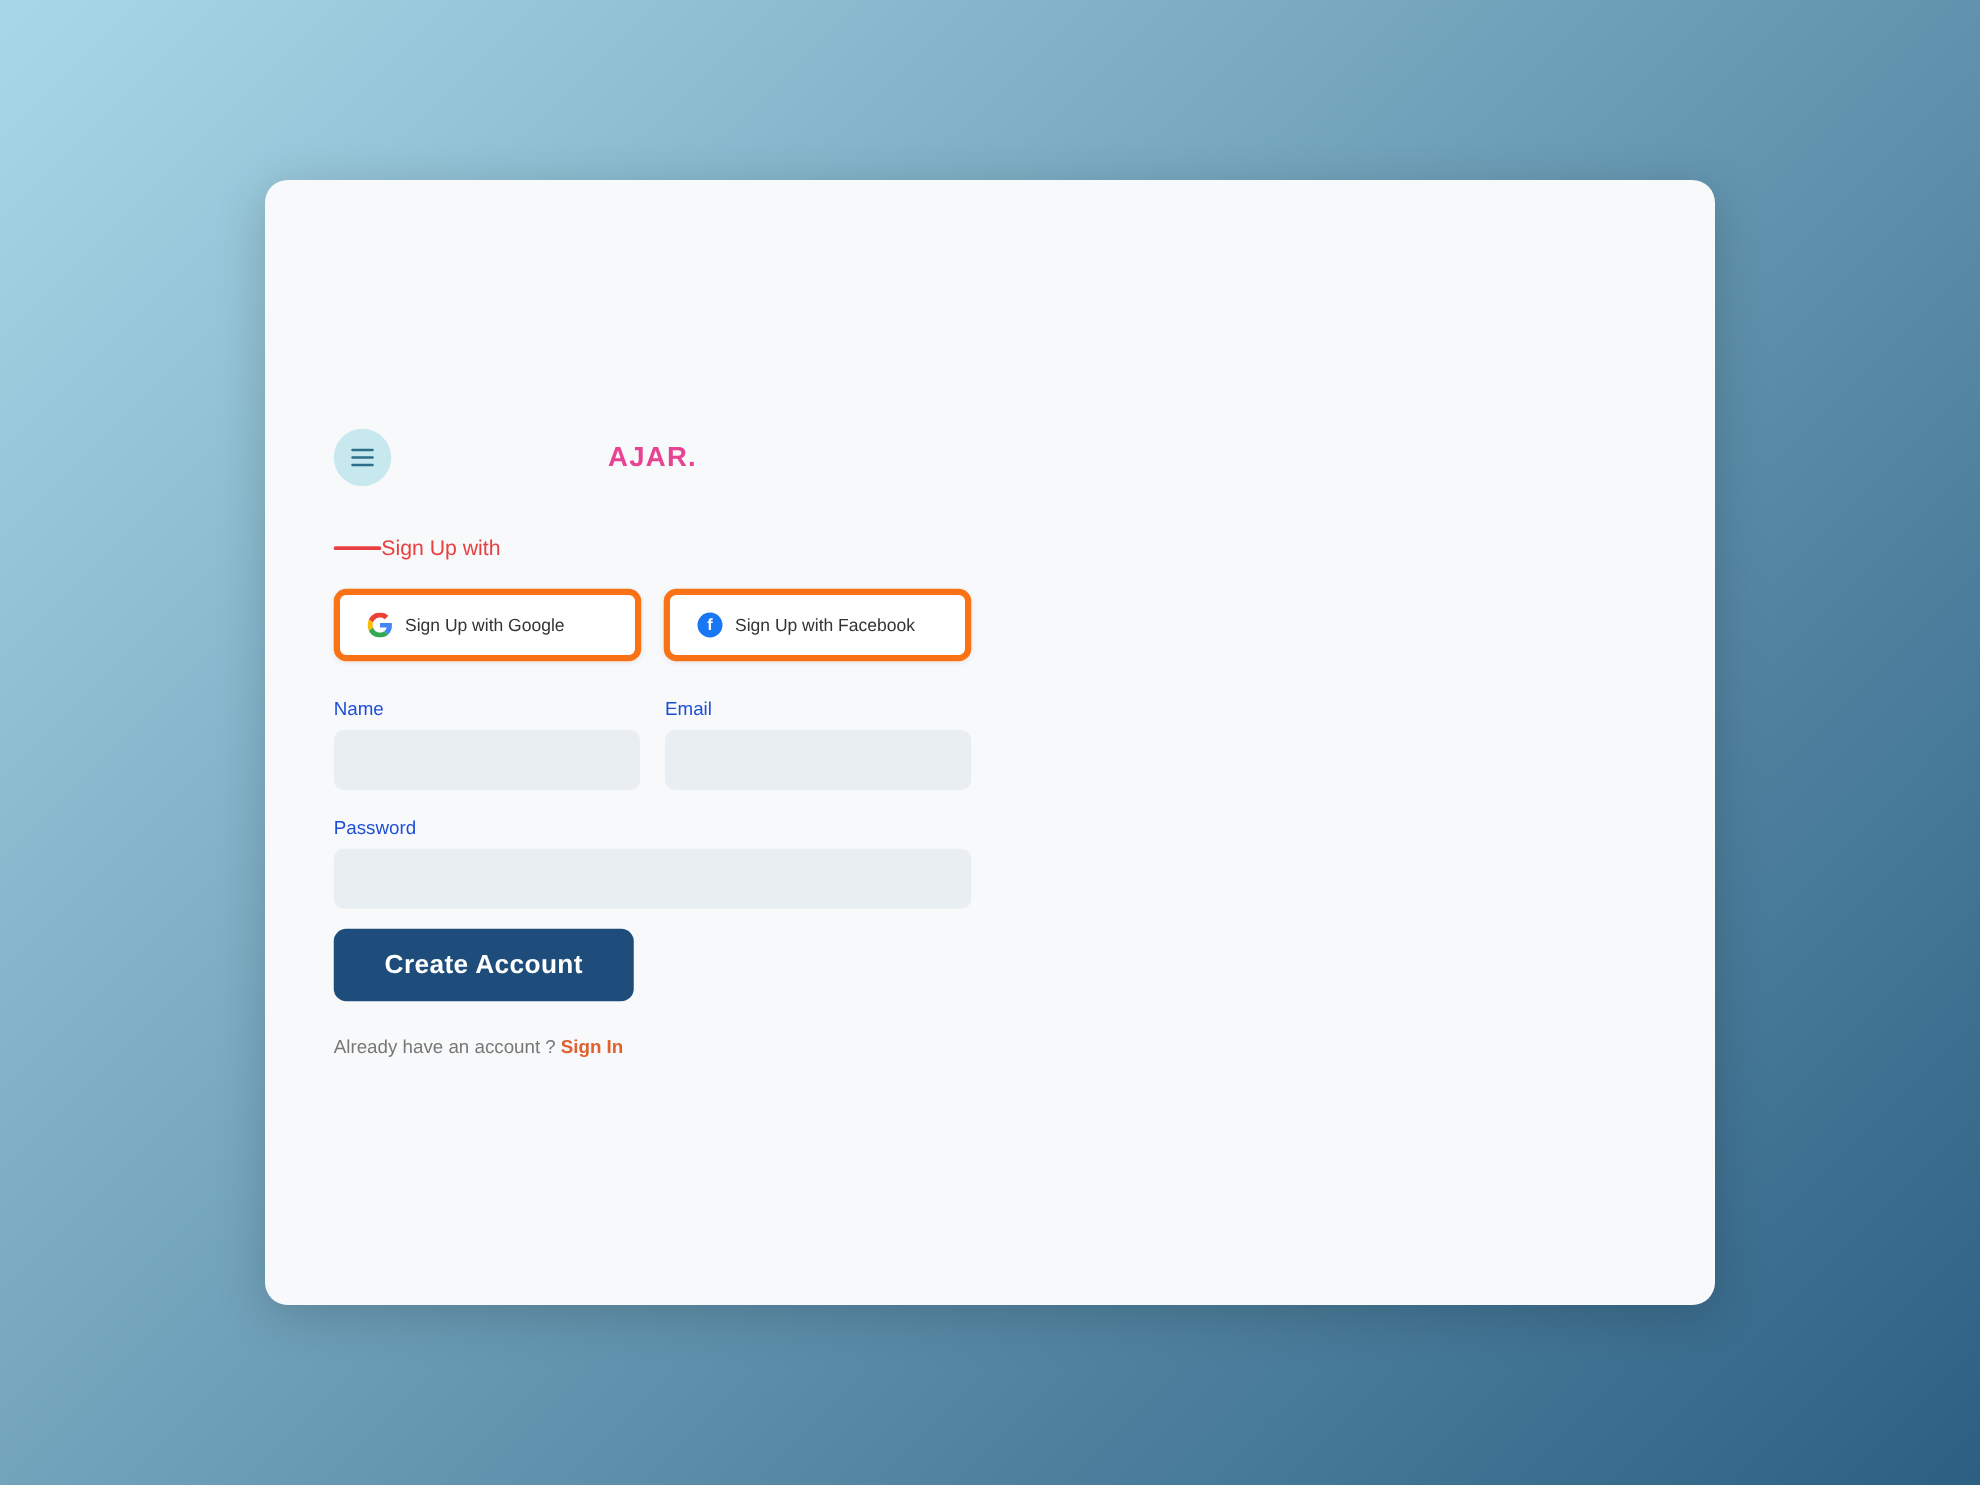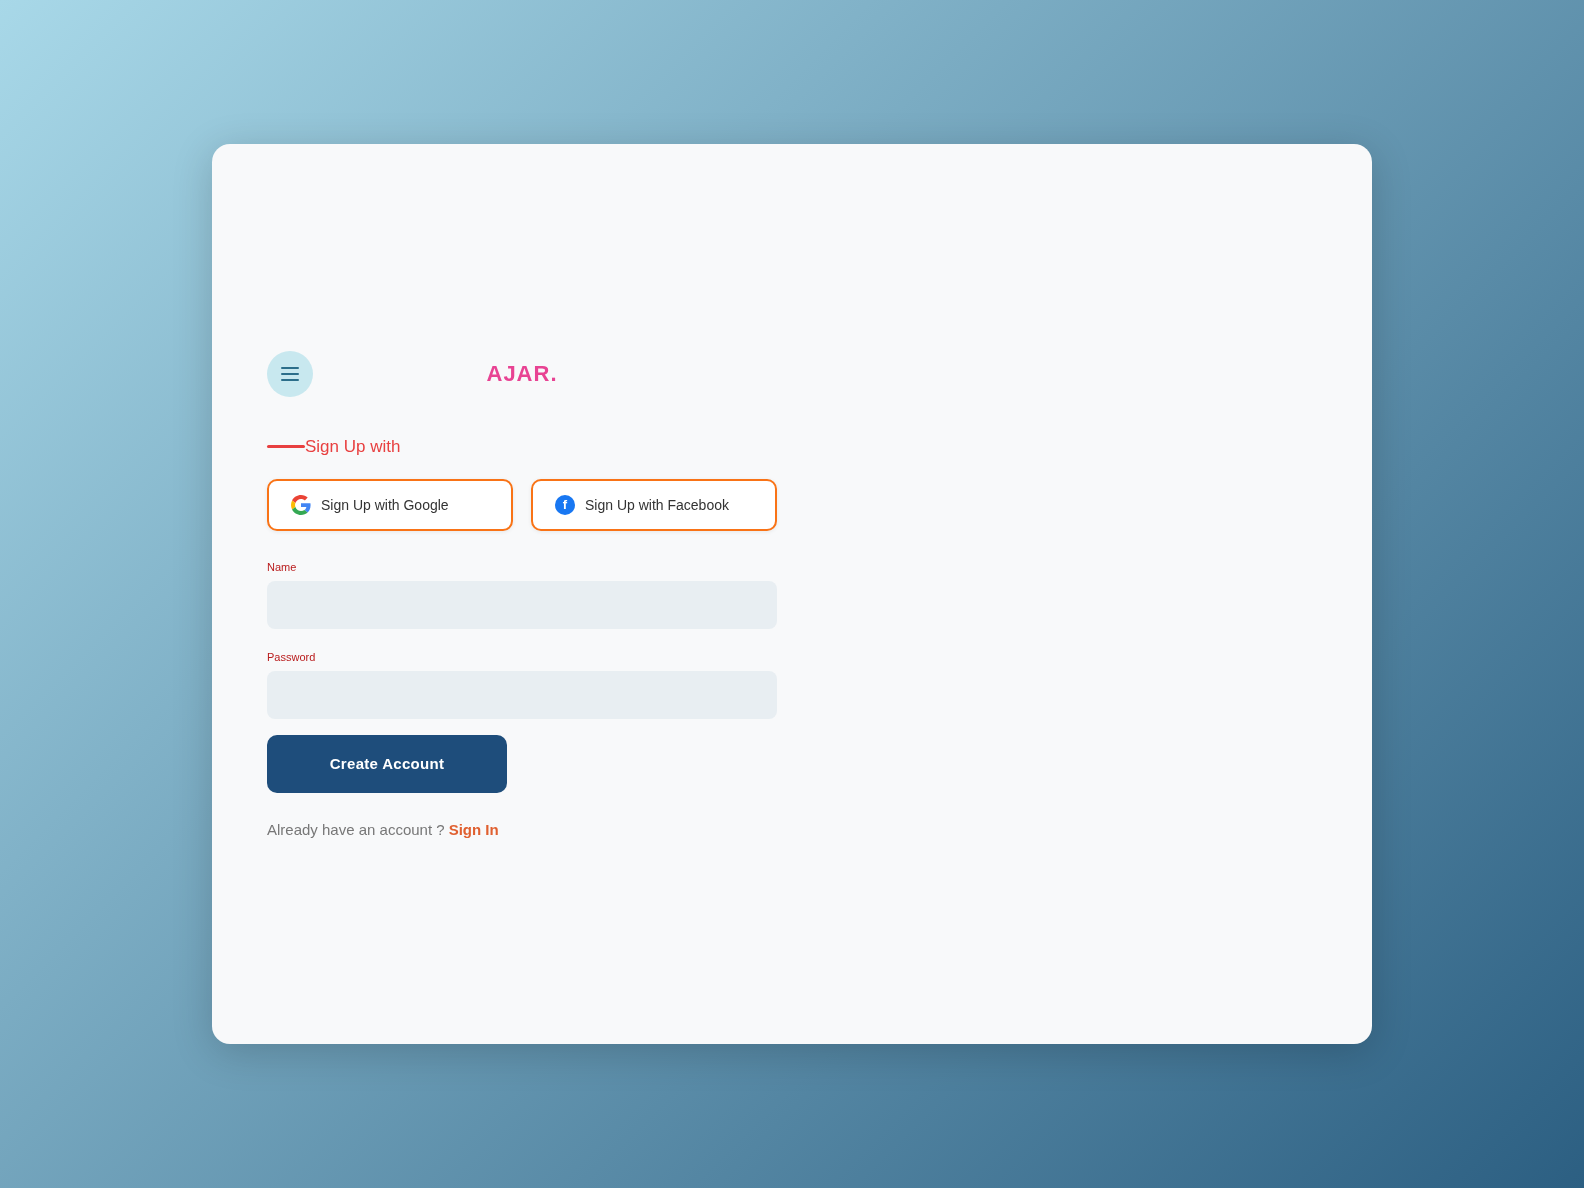--- a/index.html
+++ b/index.html
@@ -135,21 +135,21 @@
       gap: 18px;
       margin-bottom: 30px;
     }
 
     .social-btn {
       display: flex;
       align-items: center;
       gap: 10px;
       padding: 14px 22px;
       background: #ffffff;
-      border: 2px solid #f97316;
+      border: 5px solid #f97316;
       border-radius: 10px;
       cursor: pointer;
       font-size: 14px;
       color: #333;
       font-weight: 500;
       box-shadow: 0 1px 4px rgba(0,0,0,0.07);
       flex: 1;
     }
 
     
@@ -181,22 +181,22 @@
       margin-bottom: 22px;
     }
 
     .field-group {
       display: flex;
       flex-direction: column;
       flex: 1;
     }
 
     .field-label {
-      font-size: 11px;
-      color: #b91c1c;
+      font-size: 15px;
+      color: #1d4ed8;
       margin-bottom: 8px;
       font-weight: 500;
     }
 
     .field-input {
       height: 48px;
       background: #e8eef2;
       border: none;
       border-radius: 8px;
       padding: 0 14px;
@@ -223,21 +223,21 @@
     }
 
     
     .create-btn {
       width: 240px;
       height: 58px;
       background: #1e4d7b;
       color: #fff;
       border: none;
       border-radius: 10px;
-      font-size: 15px;
+      font-size: 21px;
       font-weight: 700;
       cursor: pointer;
       margin-bottom: 28px;
       letter-spacing: 0.3px;
     }
 
     
     .signin-row {
       font-size: 15px;
       color: #777;
@@ -307,20 +307,24 @@
         <span>Sign Up with Facebook</span>
       </button>
     </div>
 
     
     <div class="form-row">
       <div class="field-group">
         <label class="field-label">Name</label>
         <input class="field-input" type="text" style="">
       </div>
+      <div class="field-group">
+        <label class="field-label">Email</label>
+        <input class="field-input" type="email" style="">
+      </div>
     </div>
 
     
     <div class="field-group password-group">
       <label class="field-label">Password</label>
       <input class="password-input" type="password" style="">
     </div>
 
     
     <button class="create-btn">Create Account</button>

